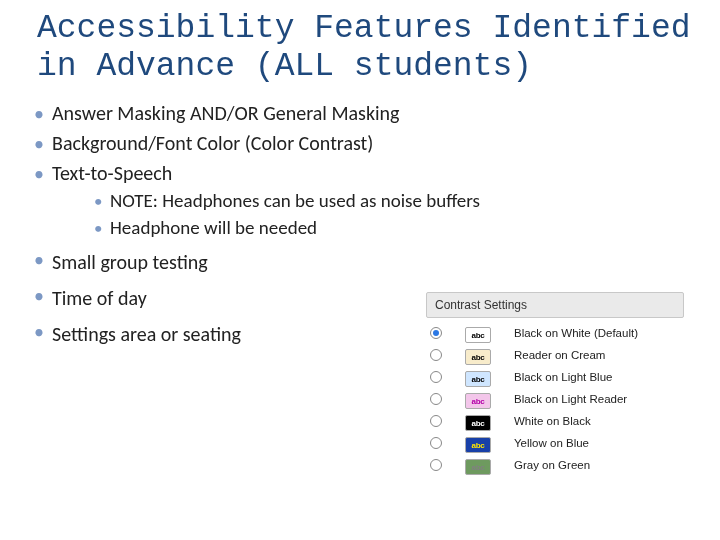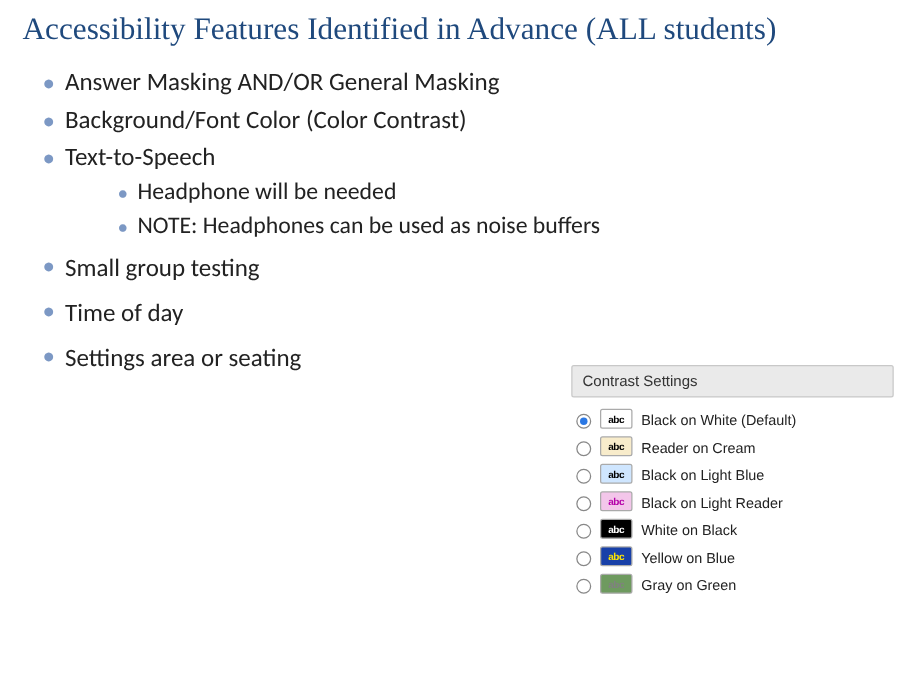--- a/index.html
+++ b/index.html
@@ -6,26 +6,27 @@
   body {
     width: 720px;
     height: 540px;
     background: #fff;
     font-family: Calibri, Arial, sans-serif;
     padding: 10px 20px 10px 18px;
     position: relative;
     overflow: hidden;
   }
   h1.title {
-    font-family: Liberation Serif, serif;
+    font-family: Liberation Mono, monospace;
     font-weight: 400;
     color: #1f497d;
-    font-size: 25px;
+    font-size: 33px;
     line-height: 1.15;
     margin-bottom: 12px;
+    margin-left: 19px;
   }
   ul { list-style: none; }
   .lvl1 > li {
     font-size: 20px;
     color: #222;
     padding: 3px 0 3px 34px;
     position: relative;
   }
   .lvl1 > li::before {
     content: "•";
@@ -51,41 +52,41 @@
     left: 42px;
     color: #7c98c4;
     font-size: 17px;
     top: 4px;
   }
   .spaced > li { padding-top: 6px; padding-bottom: 6px; }
 
   
   .contrast-panel {
     position: absolute;
-    right: 5px;
+    right: 36px;
     top: 292px;
     width: 258px;
     background: #fff;
     font-size: 12px;
     font-family: "Lucida Grande", Arial, sans-serif;
     color: #333;
   }
   .contrast-panel .panel-title {
     background: #eaeaea;
     border: 1px solid #c8c8c8;
     border-radius: 2px;
     padding: 5px 8px;
     font-size: 12px;
     color: #333;
     margin-bottom: 6px;
   }
   .opt-row {
     display: flex;
-    align-items: flex-end;
-    gap: 7px;
+    align-items: flex-start;
+    gap: 23px;
     padding: 3px 4px;
   }
   .radio {
     width: 12px; height: 12px;
     border: 1px solid #888;
     border-radius: 50%;
     display: inline-flex;
     align-items: center;
     justify-content: center;
     flex: 0 0 12px;
@@ -113,22 +114,22 @@
 </head>
 <body>
 
 <h1 class="title">Accessibility Features Identified in Advance (ALL students)</h1>
 
 <ul class="lvl1">
   <li><span>Answer Masking AND/OR General Masking</span></li>
   <li><span>Background/Font Color (Color Contrast)</span></li>
   <li><span>Text-to-Speech</span>
     <ul class="lvl2">
+      <li><span>NOTE:  Headphones can be used as noise buffers</span></li>
       <li><span>Headphone will be needed</span></li>
-      <li><span>NOTE:  Headphones can be used as noise buffers</span></li>
     </ul>
   </li>
 </ul>
 
 <ul class="lvl1 spaced">
   <li><span>Small group testing</span></li>
   <li><span>Time of day</span></li>
   <li><span>Settings area or seating</span></li>
 </ul>
 

